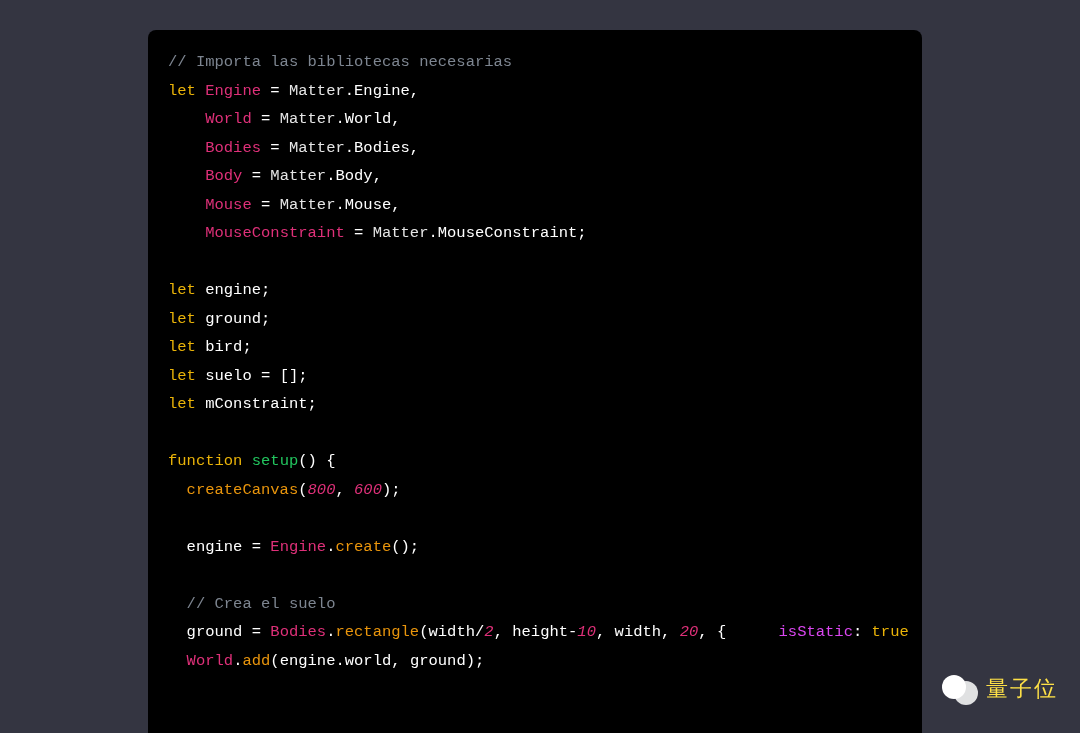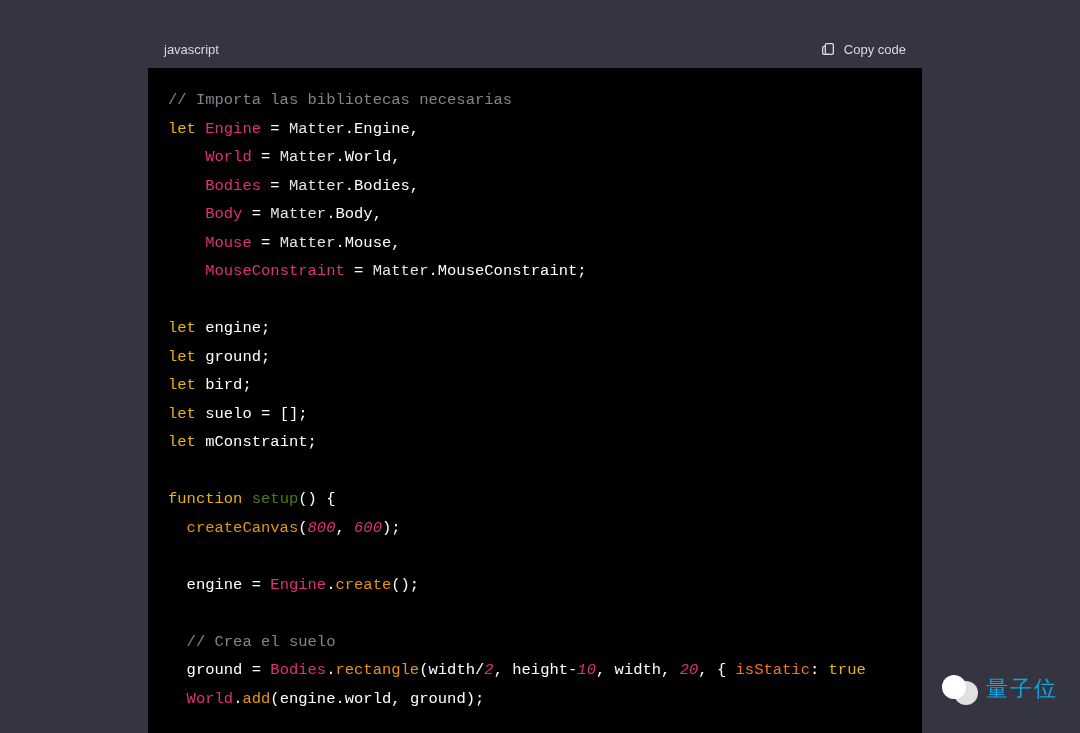--- a/index.html
+++ b/index.html
@@ -56,34 +56,34 @@
       font-size: 15.5px;
       line-height: 28.5px;
       color: #ffffff;
       white-space: pre;
       overflow: hidden;
     }
     .cm { color: #7d8590; }   
     .kw { color: #eab308; }   
     .cls { color: #e5e5e5; }  
     .id { color: #df3079; }   
-    .fn { color: #4d7c0f; }   
+    .fn { color: #22c55e; }   
     .call { color: #e9950c; } 
     .num { color: #df3079; font-style: italic; }  
-    .prop { color: #f97316; } 
+    .prop { color: #d946ef; margin-left: 43px; } 
     .bool { color: #eab308; } 
 
     .watermark {
       position: absolute;
       right: 22px;
       bottom: 26px;
       display: flex;
       align-items: center;
       gap: 8px;
-      color: #0ea5e9;
+      color: #fde047;
       font-size: 22px;
       font-weight: 500;
       letter-spacing: 2px;
     }
     .watermark .wm-icon {
       width: 36px;
       height: 36px;
       position: relative;
     }
     .watermark .wm-icon .c1,
@@ -94,32 +94,20 @@
       border-radius: 50%;
       background: #ffffff;
     }
     .watermark .wm-icon .c1 { left: 0; top: 4px; }
     .watermark .wm-icon .c2 { left: 12px; top: 10px; opacity: 0.85; }
   </style>
 </head>
 <body>
 
 <div class="code-block">
-  <div class="code-header">
-    <span>javascript</span>
-    <div class="copy-area">
-      <span class="copy-icon">
-        <svg width="16" height="16" viewBox="0 0 24 24" fill="none" stroke-width="2" stroke-linecap="round" stroke-linejoin="round">
-          <rect x="8" y="4" width="12" height="16" rx="2"></rect>
-          <path d="M8 8H6a2 2 0 0 0-2 2v8a2 2 0 0 0 2 2h8"></path>
-        </svg>
-      </span>
-      <span>Copy code</span>
-    </div>
-  </div>
   <div class="code-body"><span class="cm">// Importa las bibliotecas necesarias</span>
 <span class="kw">let</span> <span class="id">Engine</span> = <span class="cls">Matter</span>.Engine,
     <span class="id">World</span> = <span class="cls">Matter</span>.World,
     <span class="id">Bodies</span> = <span class="cls">Matter</span>.Bodies,
     <span class="id">Body</span> = <span class="cls">Matter</span>.Body,
     <span class="id">Mouse</span> = <span class="cls">Matter</span>.Mouse,
     <span class="id">MouseConstraint</span> = <span class="cls">Matter</span>.MouseConstraint;
 
 <span class="kw">let</span> <span>engine</span>;
 <span class="kw">let</span> <span>ground</span>;

